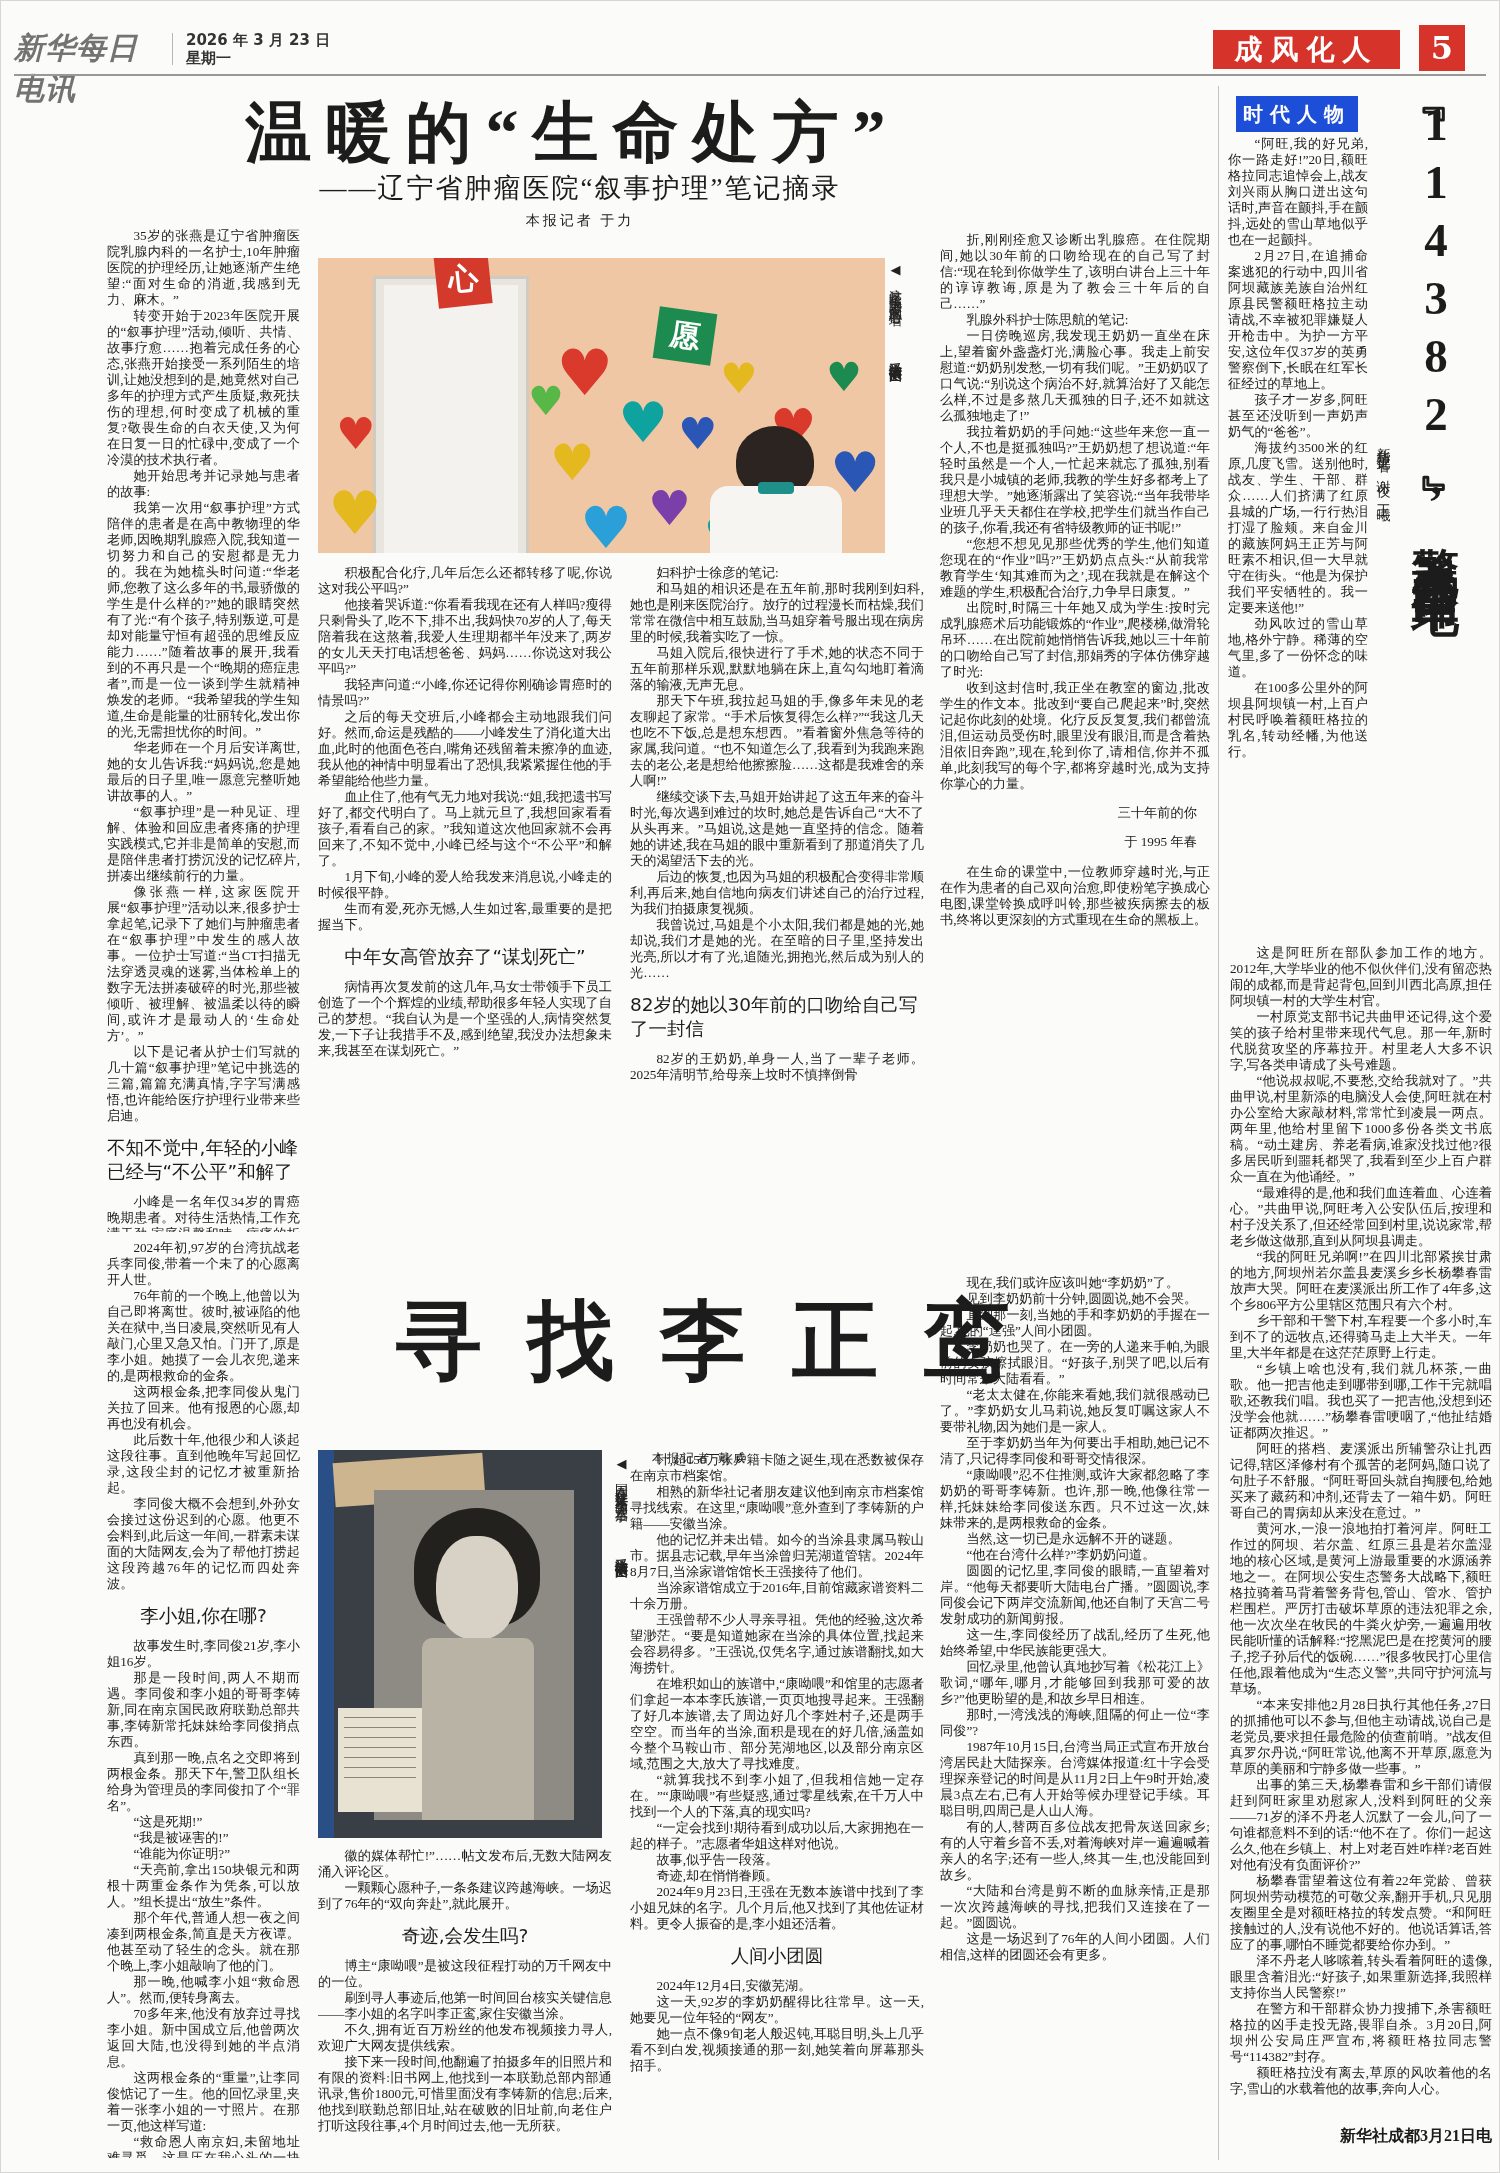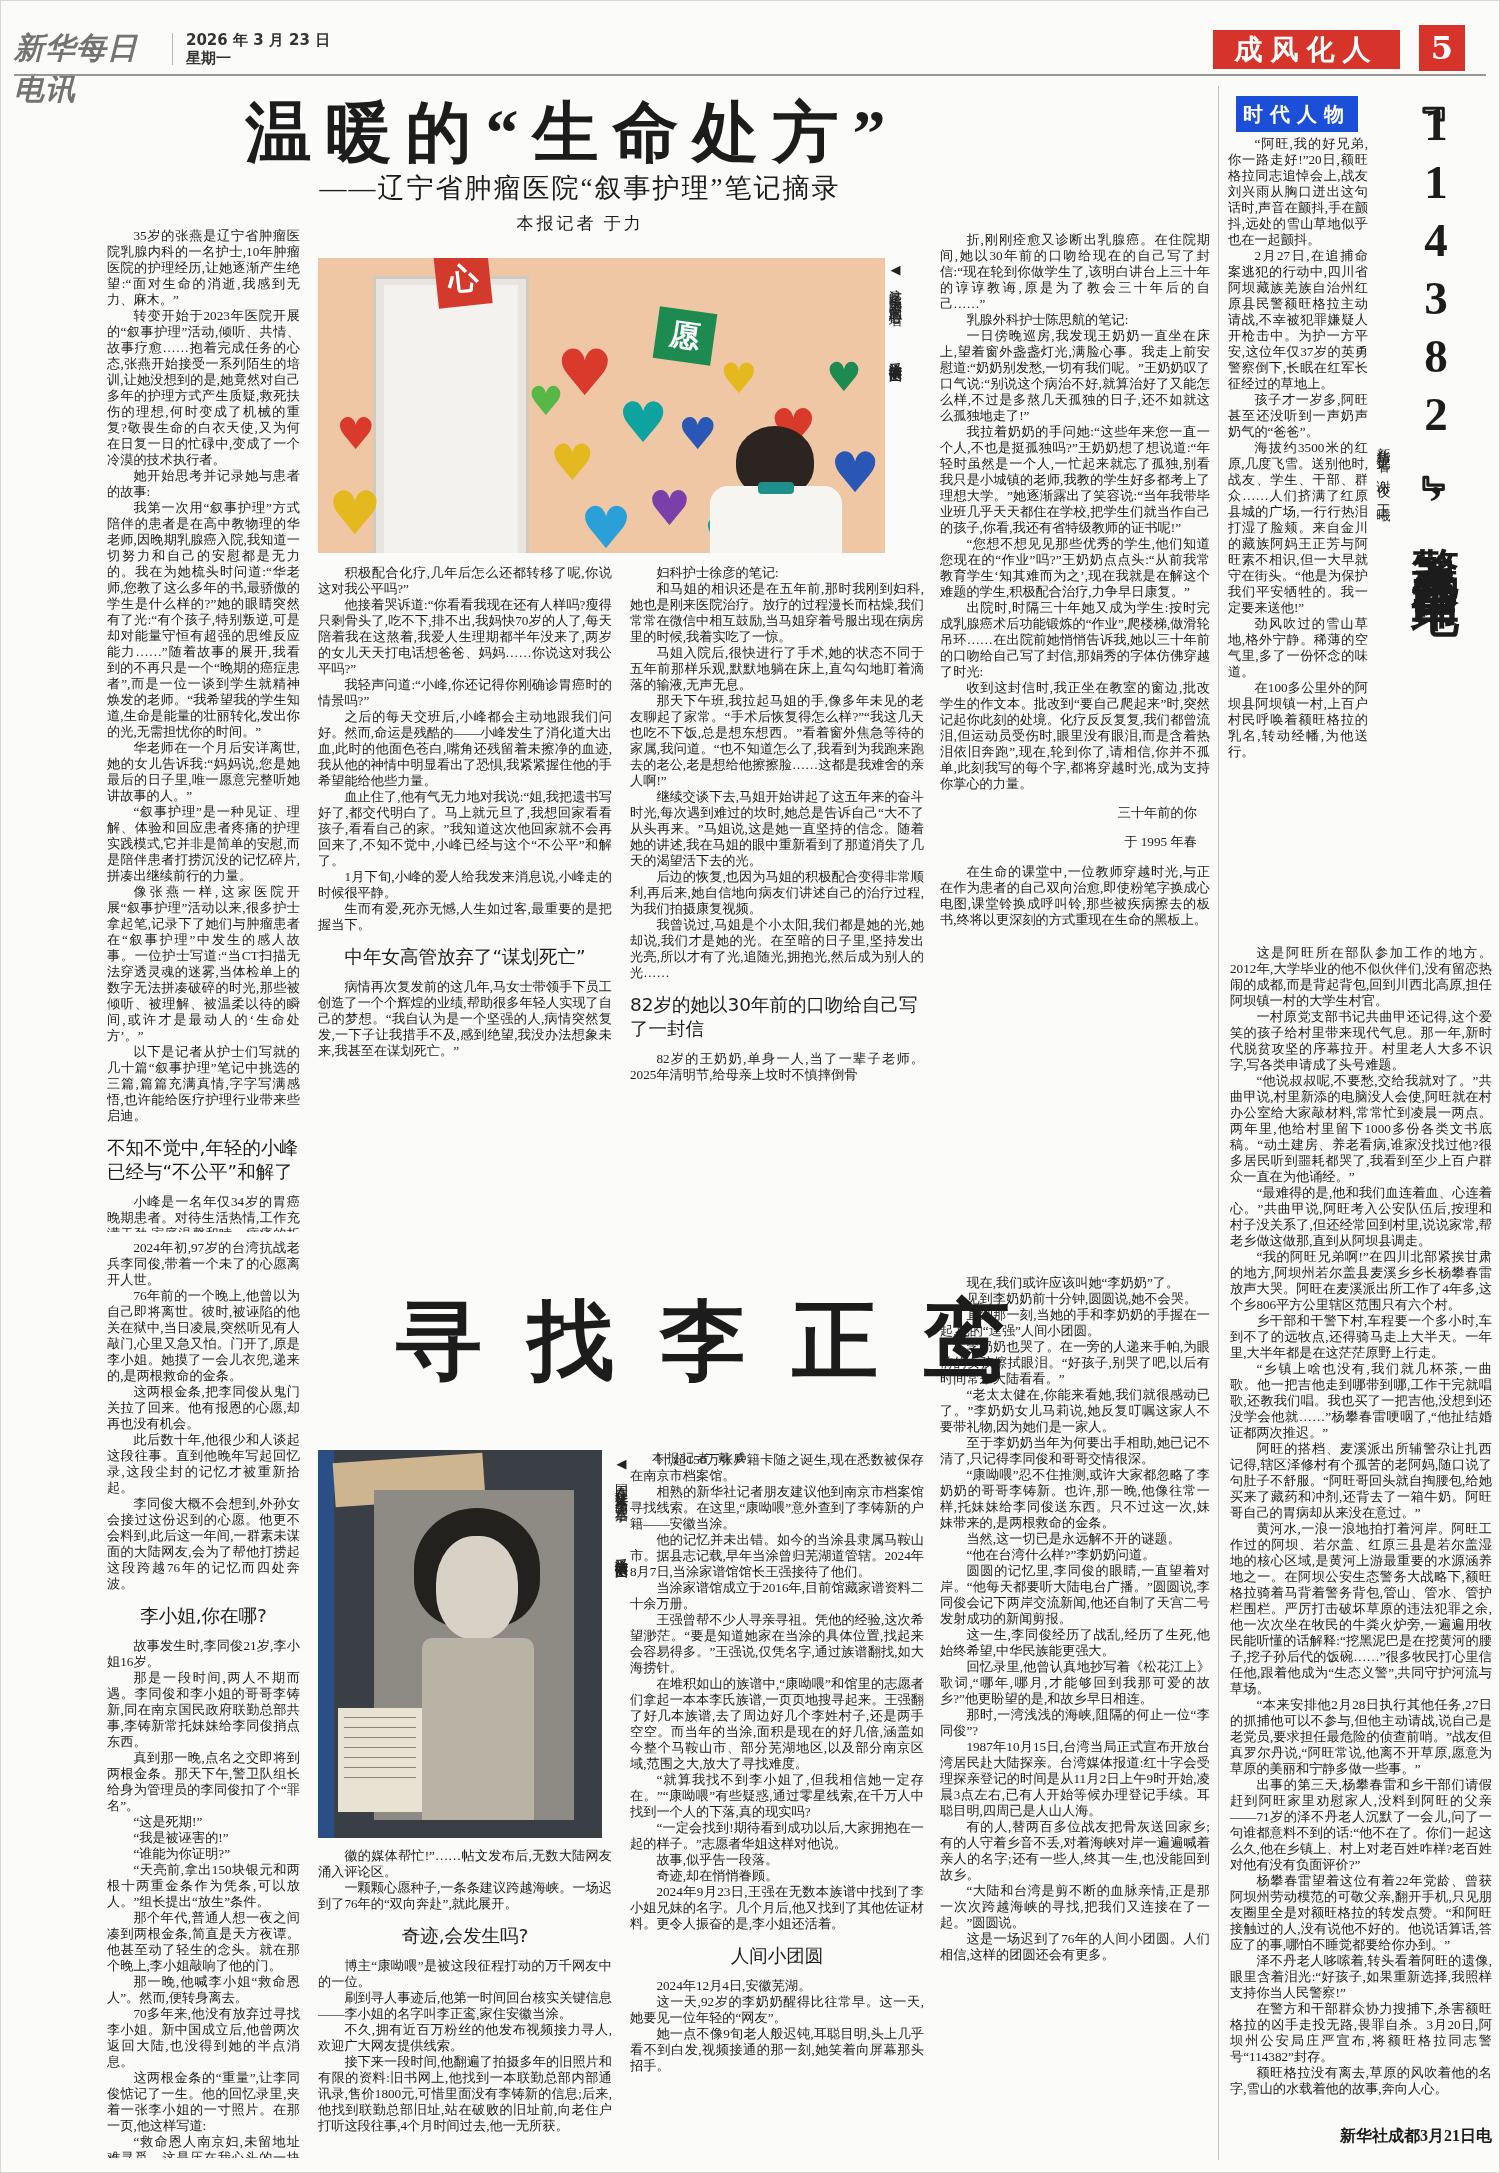--- a/index.html
+++ b/index.html
@@ -16,21 +16,21 @@
         font-family:"DejaVu Sans",sans-serif;font-weight:bold;font-size:28px;text-align:center;
         line-height:39px;letter-spacing:8px;}
   #page-num{left:1419px;top:25px;width:46px;height:46px;background:#d6342a;color:#fff;
         font-family:"DejaVu Serif",serif;font-weight:bold;font-size:32px;text-align:center;line-height:46px;}
   #hdr-rule{left:14px;top:74px;width:1472px;height:2px;background:#9a9895;}
   #v-rule{left:1218px;top:86px;width:1px;height:2074px;background:#c4c2be;}
   
   #hl1{left:100px;top:88px;width:945px;height:76px;font-size:66px;font-weight:bold;
        text-align:center;letter-spacing:14px;white-space:nowrap;}
   #hl1-sub{left:230px;top:170px;width:700px;font-size:27px;text-align:center;letter-spacing:2px;}
-  #byline1{left:230px;top:212px;width:700px;font-size:17px;text-align:center;letter-spacing:3px;}
+  #byline1{left:230px;top:212px;width:700px;font-size:14px;text-align:center;letter-spacing:3px;}
   
   .col{position:absolute;overflow:hidden;font-size:13.2px;line-height:16px;text-align:justify;}
   .para{margin:0;text-indent:2em;}
   .subhead{font-family:"DejaVu Sans",sans-serif;font-weight:normal;font-size:18.5px;line-height:24px;
            text-align:center;margin:12px 0 10px;text-indent:0;}
   .subhead.left{text-align:left;}
   .sig{text-align:right;text-indent:0;padding-right:1em;}
   
   #photo1{left:318px;top:258px;width:567px;height:295px;background:#f0c7a4;overflow:hidden;}
   #photo1 .door{position:absolute;left:55px;top:18px;width:150px;height:277px;background:#e8e4de;border:3px solid #cfcac2;}

